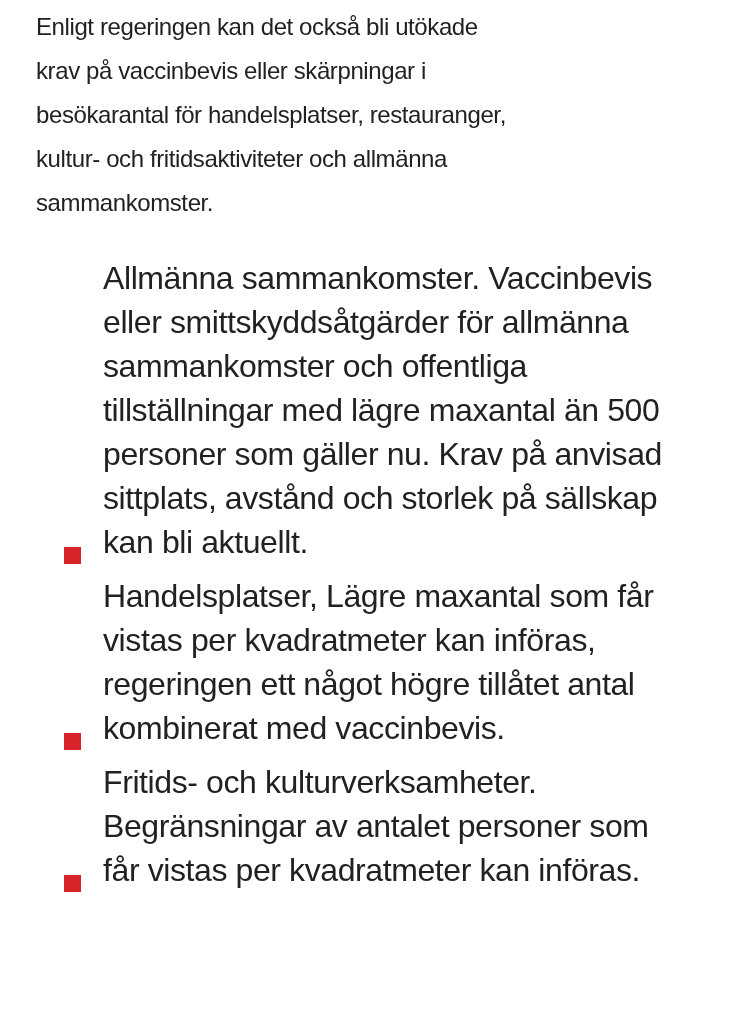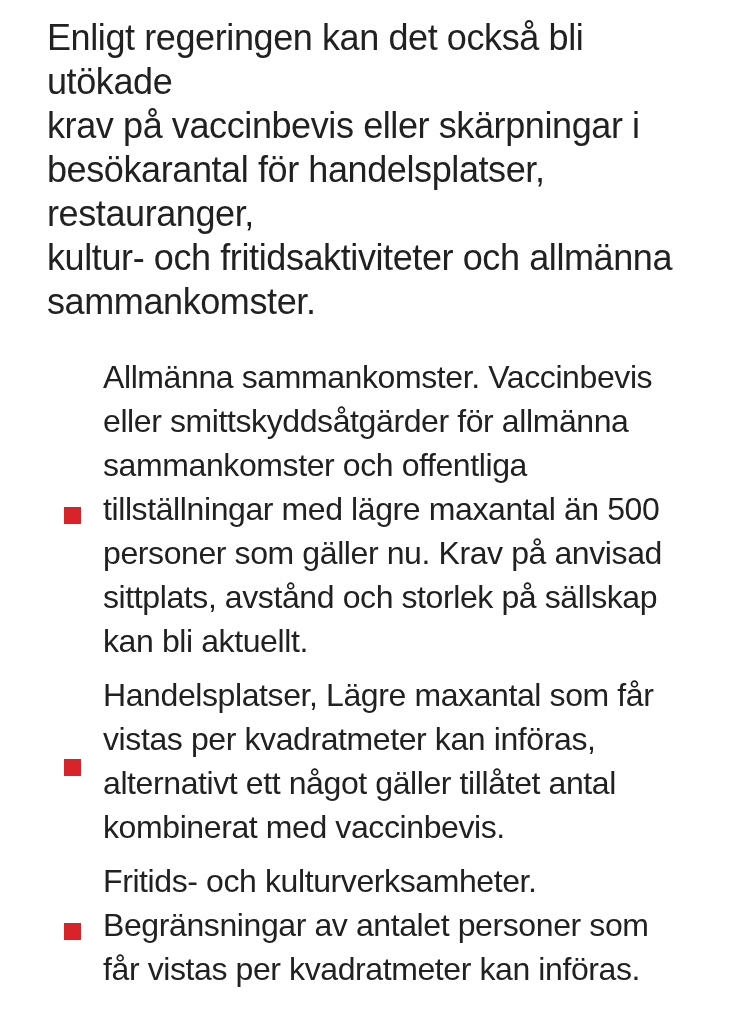--- a/index.html
+++ b/index.html
@@ -13,34 +13,34 @@
     background: var(--page-bg, #ffffff);
     color: var(--text-color, #212121);
     font-family: "Liberation Sans", sans-serif;
   }
   .article {
     box-sizing: border-box;
     width: 734px;
     padding: 5px 28px 0 36px;
   }
   .intro {
-    margin: 11px;
-    font-size: 36px;
+    margin: 0;
+    font-size: 24px;
     line-height: 44px;
     letter-spacing: -0.4px;
     white-space: pre-line;
   }
   .bullets {
     list-style: none;
     margin: 31px 0 0 0;
     padding: 0 0 0 28px;
   }
   .item {
     display: flex;
-    align-items: center;
+    align-items: flex-end;
     margin: 0 0 10px 0;
   }
   .bullet {
     flex: 0 0 auto;
     width: 17px;
     height: 17px;
     margin: 13px 22px 0 0;
     background: var(--bullet-color, #d8232a);
   }
   .item-text {
@@ -68,21 +68,21 @@
 sammankomster och offentliga
 tillställningar med lägre maxantal än 500
 personer som gäller nu. Krav på anvisad
 sittplats, avstånd och storlek på sällskap
 kan bli aktuellt.</span>
     </li>
     <li class="item">
       <span class="bullet"></span>
       <span class="item-text">Handelsplatser, Lägre maxantal som får
 vistas per kvadratmeter kan införas,
-alternativt ett något gäller tillåtet antal
+regeringen ett något högre tillåtet antal
 kombinerat med vaccinbevis.</span>
     </li>
     <li class="item">
       <span class="bullet"></span>
       <span class="item-text">Fritids- och kulturverksamheter.
 Begränsningar av antalet personer som
 får vistas per kvadratmeter kan införas.</span>
     </li>
   </ul>
 </div>

